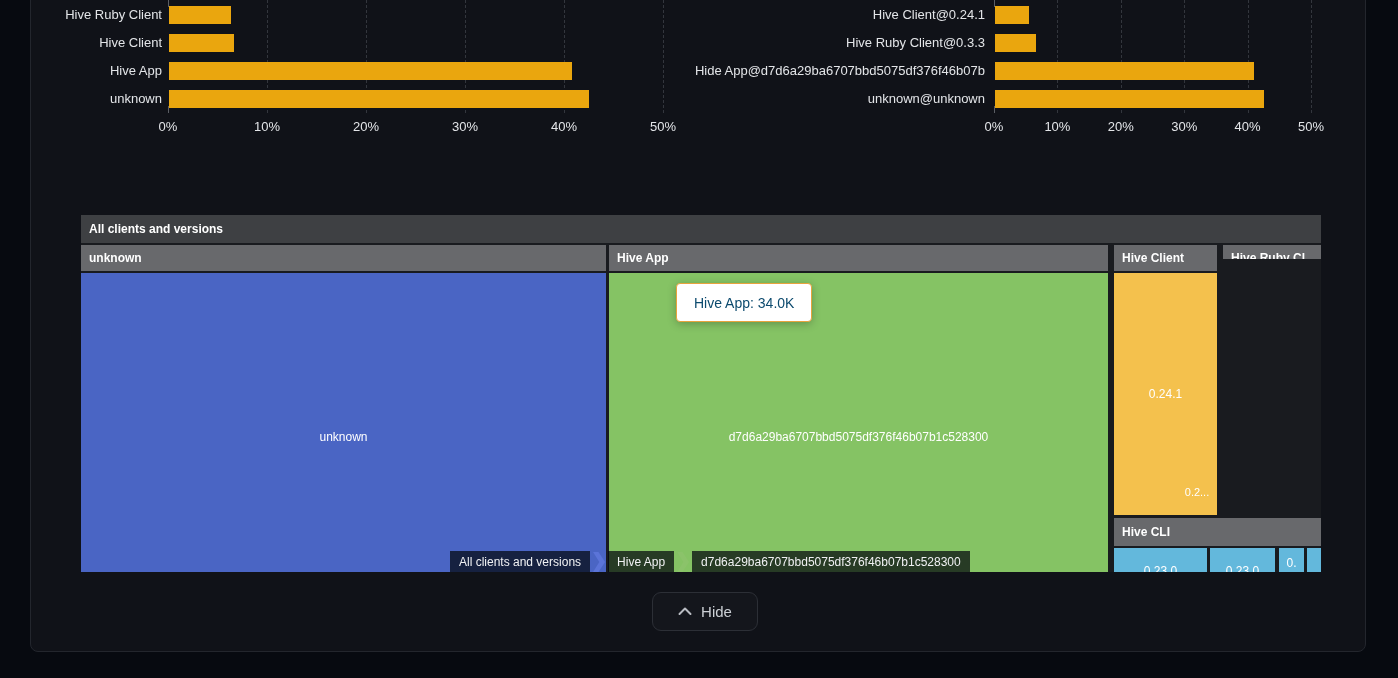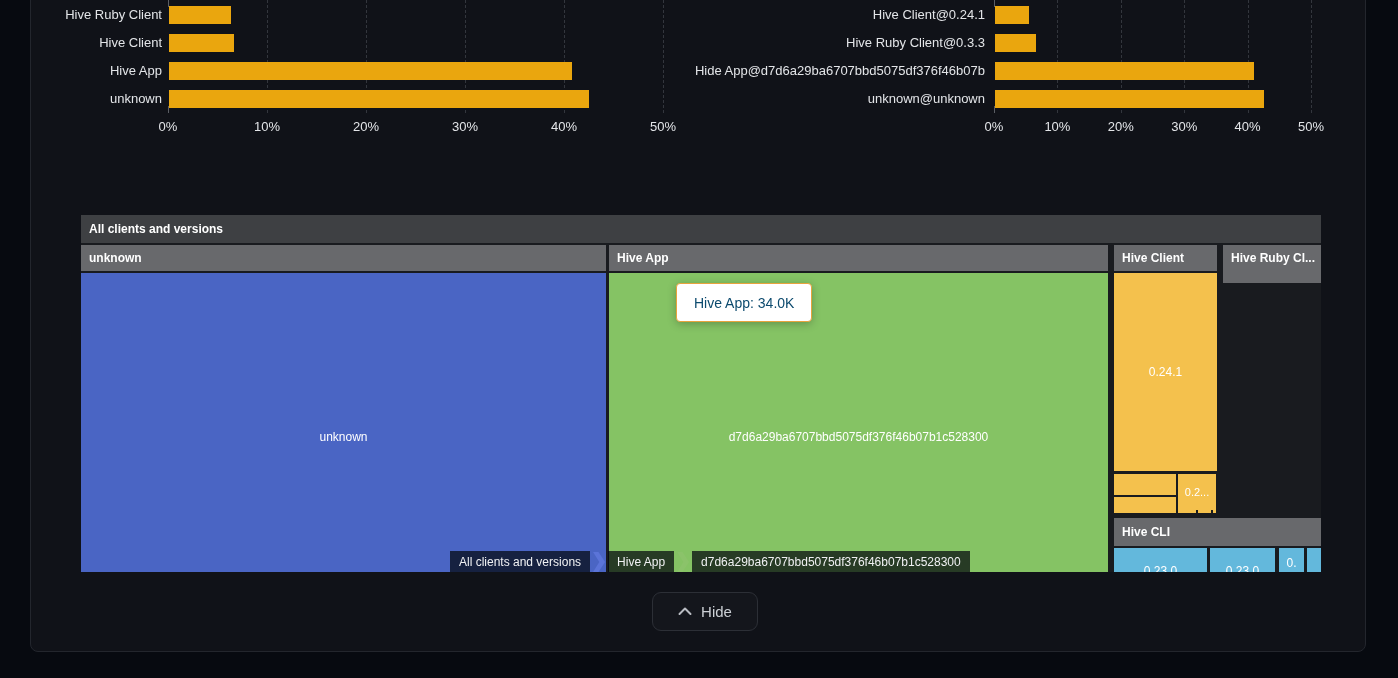--- a/index.html
+++ b/index.html
@@ -122,33 +122,33 @@
     <div class="tm-box" style="left:0;top:58px;width:525px;height:327px;background:var(--tm_blue);">
       <span class="lbl">unknown</span>
     </div>
 
     <div class="tm-h" style="left:528px;top:30px;width:499px;height:26px;">Hive App</div>
     <div class="tm-box" style="left:528px;top:58px;width:499px;height:327px;background:var(--tm_green);">
       <span class="lbl">d7d6a29ba6707bbd5075df376f46b07b1c528300</span>
     </div>
 
     <div class="tm-h" style="left:1033px;top:30px;width:103px;height:26px;">Hive Client</div>
-    <div class="tm-box" style="left:1033px;top:58px;width:103px;height:198px;background:var(--tm_amber);">
+    <div class="tm-box" style="left:1033px;top:58px;width:103px;height:242px;background:var(--tm_amber);">
       <span class="lbl">0.24.1</span>
     </div>
     <div class="tm-box" style="left:1033px;top:259px;width:62px;height:21px;background:var(--tm_amber);"></div>
     <div class="tm-box" style="left:1097px;top:259px;width:38px;height:36px;background:var(--tm_amber);font-size:11px;">
       <span class="lbl">0.2...</span>
     </div>
     <div class="tm-box" style="left:1033px;top:282px;width:62px;height:16px;background:var(--tm_amber);"></div>
     <div class="tm-box" style="left:1097px;top:282px;width:18px;height:16px;background:var(--tm_amber);"></div>
     <div class="tm-box" style="left:1117px;top:282px;width:13px;height:16px;background:var(--tm_amber);"></div>
     <div class="tm-box" style="left:1132px;top:282px;width:3px;height:16px;background:var(--tm_amber);"></div>
 
-    <div class="tm-h" style="left:1142px;top:30px;width:98px;height:38px;">Hive Ruby Cl...</div>
+    <div class="tm-h" style="left:1142px;top:30px;width:98px;height:14px;">Hive Ruby Cl...</div>
 
     <div class="tm-h" style="left:1033px;top:303px;width:207px;height:28px;line-height:28px;">Hive CLI</div>
     <div class="tm-box" style="left:1033px;top:333px;width:93px;height:40px;background:var(--tm_lightblue);">
       <span class="lbl-abs" style="top:16px;">0.23.0</span>
     </div>
     <div class="tm-box" style="left:1129px;top:333px;width:65px;height:40px;background:var(--tm_lightblue);">
       <span class="lbl-abs" style="top:16px;">0.23.0</span>
     </div>
     <div class="tm-box" style="left:1198px;top:333px;width:25px;height:40px;background:var(--tm_lightblue);">
       <span class="lbl-abs" style="top:8px;">0.</span>

